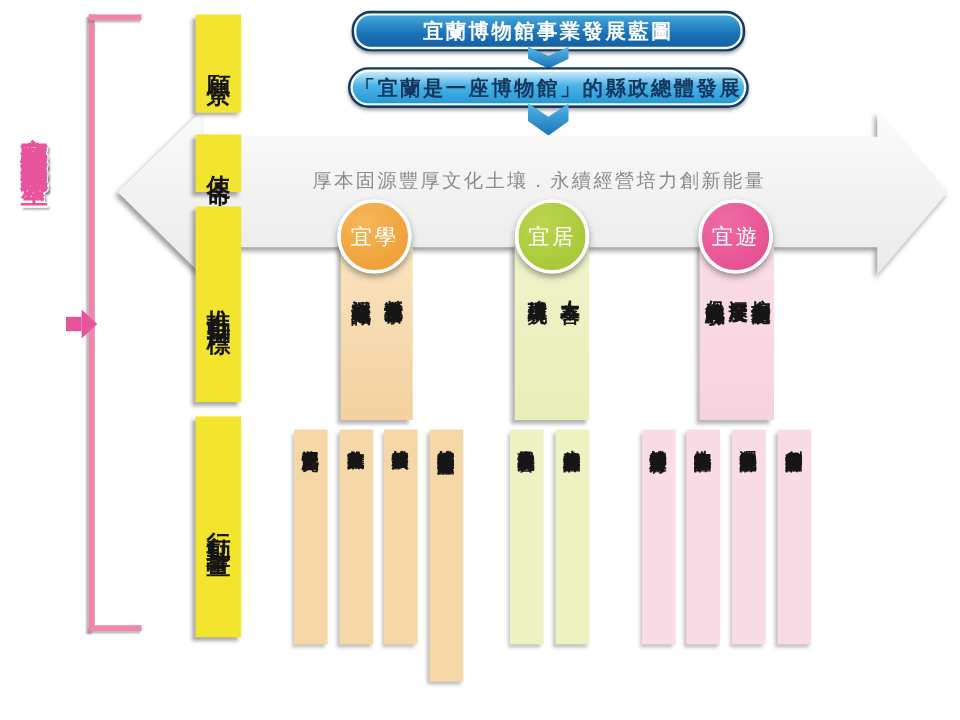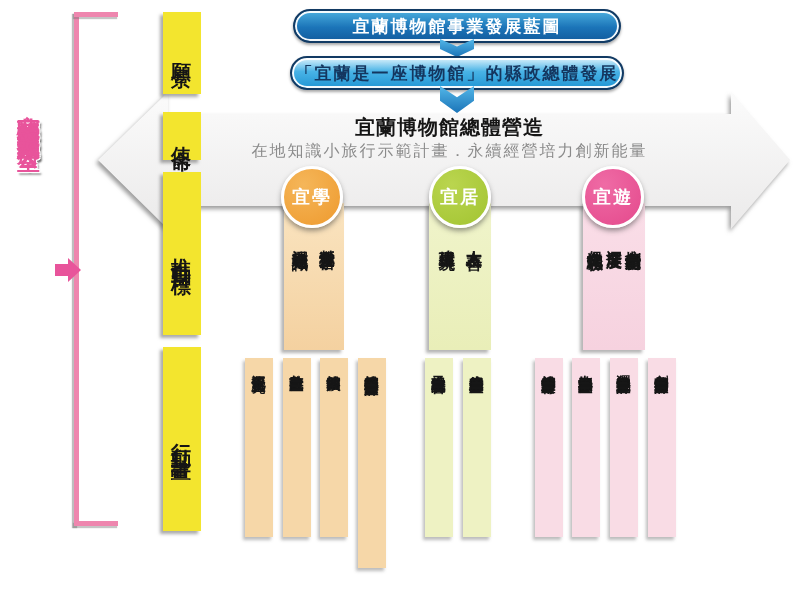--- a/index.html
+++ b/index.html
@@ -27,41 +27,41 @@
   #row-vision{top:12px;height:82px;}
   #row-mission{top:112px;height:48px;}
   #row-goals{top:172px;height:163px;}
   #row-plans{top:347px;height:184px;}
 
   
   .banner{height:30px;border-radius:17px;border:2px solid #123a63;display:flex;align-items:center;justify-content:center;
     font-weight:700;font-size:17px;letter-spacing:2px;z-index:8;
     box-shadow:inset 0 0 0 2px rgba(255,255,255,.95),0 2px 3px rgba(0,0,0,.35);}
   #banner-blueprint{left:293px;top:9px;width:324px;color:#fff;
-    background:linear-gradient(180deg,#4aaede 0%,#1b74b8 55%,#135c9e 100%);}
+    background:linear-gradient(180deg,#4aaede 0%,#1b74b8 55%,#135c9e 100%);border-radius:16px;}
   #banner-county{left:290px;top:56px;width:330px;color:#14365f;
     background:linear-gradient(180deg,#dcf2fc 0%,#49b3e6 45%,#2196d4 100%);}
   .down-arrow{width:34px;background:linear-gradient(180deg,#53b7e8,#1b74b8);z-index:8;
     clip-path:polygon(0 0,50% 42%,100% 0,100% 55%,50% 100%,0 55%);}
   #down-arrow-1{left:440px;top:39px;height:18px;}
   #down-arrow-2{left:440px;top:86px;height:27px;}
 
   
   .big-arrow-wrap{left:98px;top:92px;width:692px;height:137px;
     filter:drop-shadow(-2px 3px 2px rgba(75,75,75,.55));z-index:1;}
   .big-arrow{width:100%;height:100%;background:linear-gradient(180deg,#fbfbfb,#ebeaea);
     clip-path:polygon(0 68px,70px 0,70px 22px,633px 22px,633px 0,692px 68px,633px 137px,633px 114px,70px 114px,70px 137px);}
   .arrow-title{left:70px;top:22px;width:563px;text-align:center;font-size:20px;font-weight:700;
     color:#161616;letter-spacing:1px;}
   .arrow-subtitle{left:70px;top:49px;width:563px;text-align:center;font-size:16px;color:#8b8b8b;
     letter-spacing:2px;font-family:"Liberation Serif","DejaVu Serif",serif;}
 
   
   .pillar-circle{top:166px;width:62px;height:62px;border-radius:50%;border:3px solid #fff;box-sizing:border-box;
-    display:flex;align-items:center;justify-content:center;color:#fff;font-weight:700;font-size:18px;
+    display:flex;align-items:center;justify-content:center;color:#fff;font-weight:400;font-size:18px;
     letter-spacing:2px;box-shadow:0 3px 5px rgba(60,60,60,.5);z-index:5;}
   #circle-learn{left:281px;background:radial-gradient(circle at 35% 28%,#f5b659,#ee9a2e);}
   #circle-live{left:429px;background:radial-gradient(circle at 35% 28%,#bad54f,#a2c431);text-align:right;}
   #circle-travel{left:582px;background:radial-gradient(circle at 35% 28%,#ef6ba5,#e4498c);text-align:center;}
 
   
   .goal-box{top:203px;height:147px;box-shadow:-3px 3px 3px rgba(90,90,90,.45);z-index:3;}
   #goal-learn{left:284px;width:60px;background:linear-gradient(180deg,#fae4c0,#f4d1a0);}
   #goal-live{left:429px;width:62px;background:linear-gradient(180deg,#f0f4cb,#e9eeb8);}
   #goal-travel{left:583px;width:62px;background:linear-gradient(180deg,#fadee8,#f6d2df);}
@@ -108,22 +108,21 @@
     <span>行動計畫</span>
   </div>
 
   <div class="abs banner" id="banner-blueprint">宜蘭博物館事業發展藍圖</div>
   <div class="abs down-arrow" id="down-arrow-1"></div>
   <div class="abs banner" id="banner-county">「宜蘭是一座博物館」的縣政總體發展</div>
   <div class="abs down-arrow" id="down-arrow-2"></div>
 
   <div class="abs big-arrow-wrap">
     <div class="big-arrow"></div>
-    <div class="abs arrow-title">宜蘭博物館總體營造</div>
-    <div class="abs arrow-subtitle">在地知識小旅行示範計畫．永續經營培力創新能量</div>
+    <div class="abs arrow-subtitle">厚本固源豐厚文化土壤．永續經營培力創新能量</div>
   </div>
 
   <div class="abs goal-box" id="goal-learn">
     <div class="goal-text">
       <div>營造多元學習</div>
       <div>深耕在地知識</div>
     </div>
   </div>
   <div class="abs goal-box" id="goal-live">
     <div class="goal-text">

